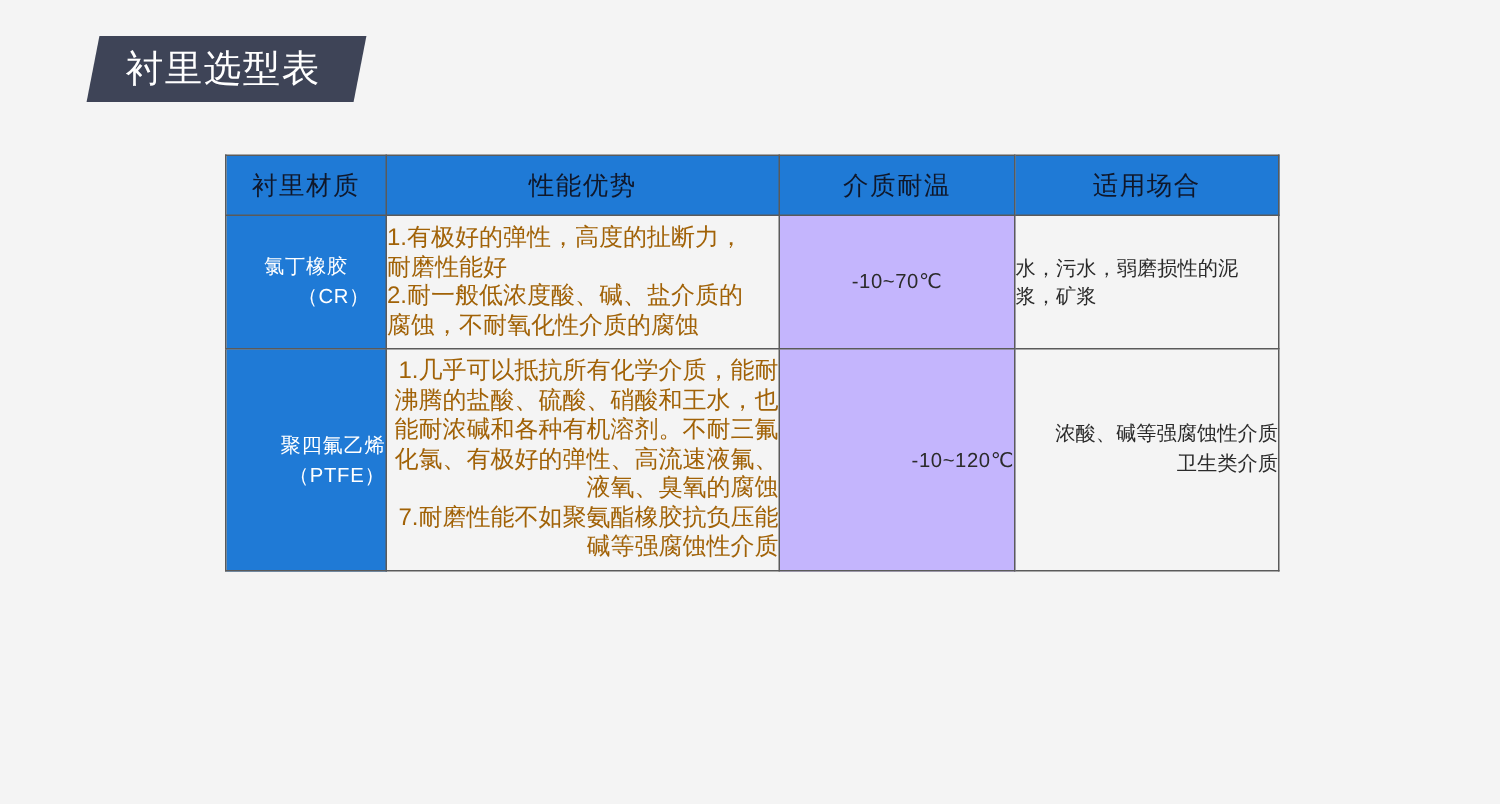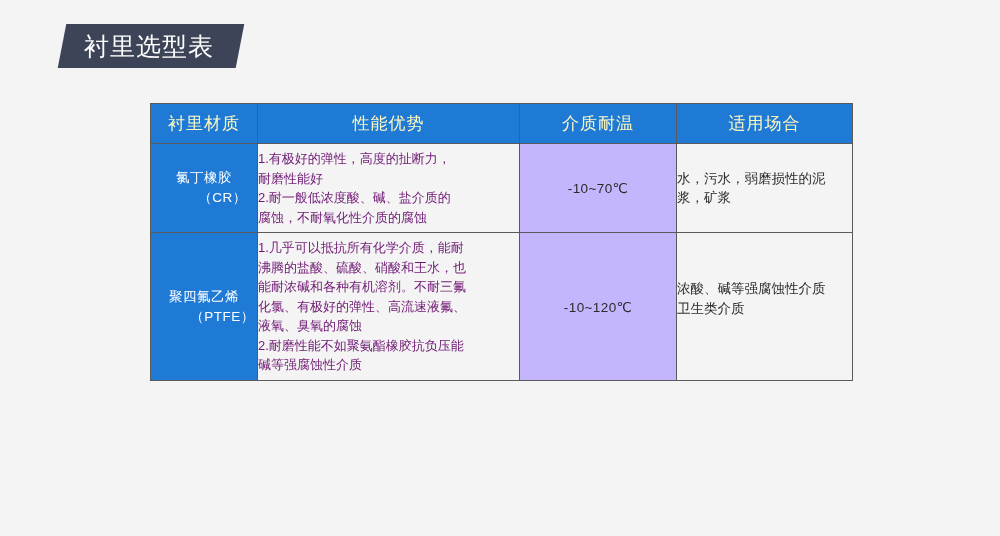--- a/index.html
+++ b/index.html
@@ -51,21 +51,21 @@
   table.spec-table td,
   table.spec-table th {
     border: 1px solid #5a5a5a;
     vertical-align: middle;
     padding: 0;
   }
 
   
   thead th {
     background: #1f7ad6;
-    color: #fef9c3;
+    color: #0f172a;
     font-weight: normal;
     font-size: 17px;
     height: 39px;
     text-align: center;
     letter-spacing: 1px;
   }
 
   
   col.c-material { width: 107px; }
   col.c-perf     { width: 262px; }
@@ -80,22 +80,22 @@
     font-size: 13.5px;
     line-height: 20px;
     letter-spacing: 0.5px;
     margin-left: 44px;
   }
   td.material .abbr { display: block; padding-left: 37px; }
 
   
   td.perf {
     background: #f4f4f4;
-    color: #701a75;
-    font-size: 13px;
+    color: #a16207;
+    font-size: 16px;
     line-height: 19.5px;
     padding: 7px 12px 7px 18px;
     vertical-align: middle;
   }
   td.temp {
     background: #c4b5fd;
     color: #2b2b2b;
     font-size: 13.5px;
     text-align: center;
     letter-spacing: 0.4px;
@@ -109,21 +109,21 @@
     vertical-align: top;
     margin-left: 37px;
   }
   td.use .use-inner { display: block; }
 
   .line { display: block; }
 
   
   tr.row-cr  td { height: 88px; }
   tr.row-pu  td { height: 53px; }
-  tr.row-ptfe td { height: 147px; }
+  tr.row-ptfe td { height: 147px; text-align: right; }
   tr.row-f46 td { height: 73px; }
 
   
   tr.row-ptfe td.use { vertical-align: middle; }
   tr.row-ptfe td.use .use-inner { position: relative; top: -8px; }
 </style>
 </head>
 <body>
 
 <div class="title-banner">
@@ -173,21 +173,21 @@
         <td class="material">
           <span class="line">聚四氟乙烯</span>
           <span class="abbr">（PTFE）</span>
         </td>
         <td class="perf">
           <span class="line">1.几乎可以抵抗所有化学介质，能耐</span>
           <span class="line">沸腾的盐酸、硫酸、硝酸和王水，也</span>
           <span class="line">能耐浓碱和各种有机溶剂。不耐三氟</span>
           <span class="line">化氯、有极好的弹性、高流速液氟、</span>
           <span class="line">液氧、臭氧的腐蚀</span>
-          <span class="line">2.耐磨性能不如聚氨酯橡胶抗负压能</span>
+          <span class="line">7.耐磨性能不如聚氨酯橡胶抗负压能</span>
           <span class="line">碱等强腐蚀性介质</span>
         </td>
         <td class="temp">-10~120℃</td>
         <td class="use">
           <span class="use-inner">
             <span class="line">浓酸、碱等强腐蚀性介质</span>
             <span class="line">卫生类介质</span>
           </span>
         </td>
       </tr>

